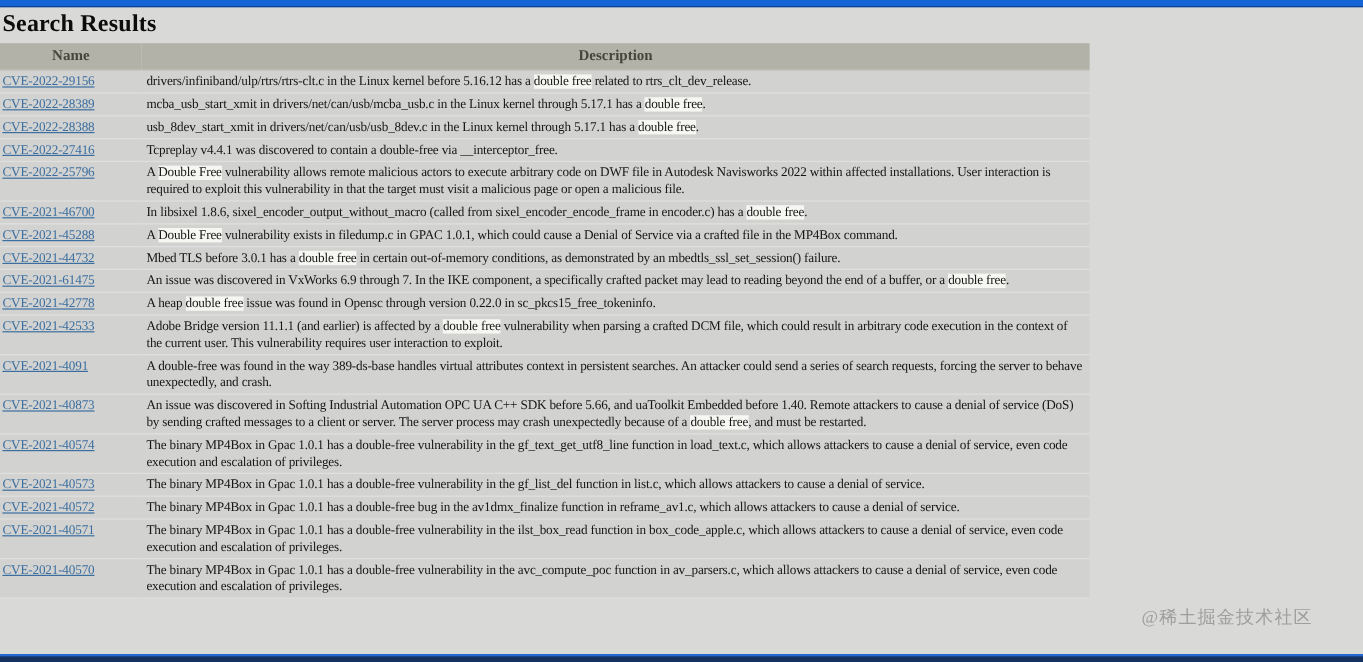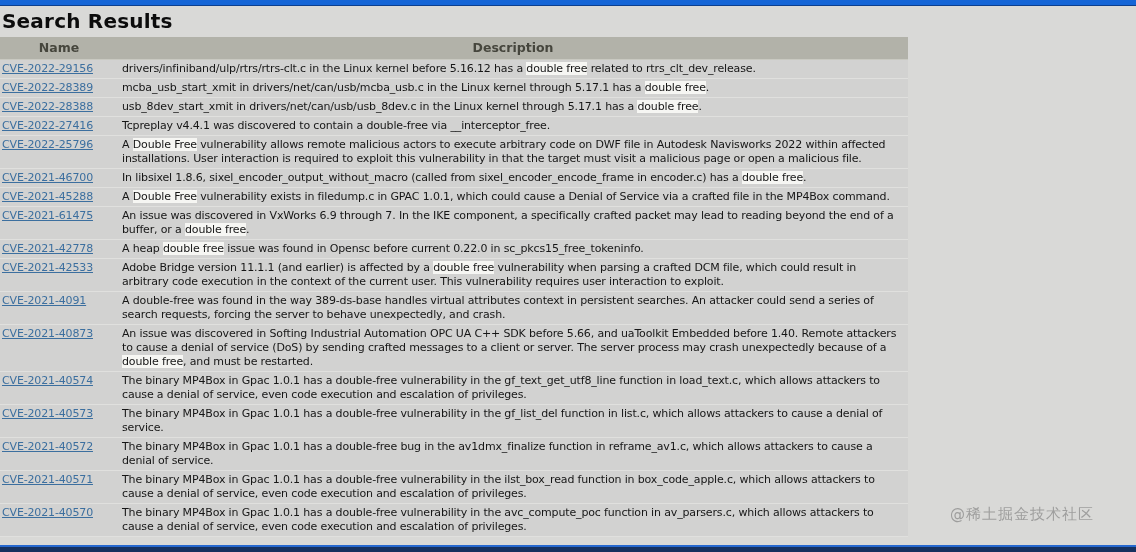--- a/index.html
+++ b/index.html
@@ -7,20 +7,21 @@
     width: 1136px; height: 552px;
     font-family: "DejaVu Sans", "Liberation Sans", sans-serif;
     background: #d9d9d7;
     overflow: hidden;
   }
   .page {
     position: relative;
     width: 1136px; height: 552px;
     overflow: hidden;
     background: #d9d9d7;
+    font-family: Liberation Serif, serif;
   }
   .top-bar {
     height: 5px;
     background: #1565d6;
     border-bottom: 1px solid #0c3f8e;
   }
   .page-title {
     font-size: 20px;
     font-weight: bold;
     color: #0c0c0c;
@@ -132,26 +133,30 @@
         </tr>
         <tr>
           <td class="name-cell"><a href="#">CVE-2021-46700</a></td>
           <td class="desc-cell"><span>In libsixel 1.8.6, sixel_encoder_output_without_macro (called from sixel_encoder_encode_frame in encoder.c) has a </span><span class="hl">double free</span><span>.</span></td>
         </tr>
         <tr>
           <td class="name-cell"><a href="#">CVE-2021-45288</a></td>
           <td class="desc-cell"><span>A </span><span class="hl">Double Free</span><span> vulnerability exists in filedump.c in GPAC 1.0.1, which could cause a Denial of Service via a crafted file in the MP4Box command.</span></td>
         </tr>
         <tr>
+          <td class="name-cell"><a href="#">CVE-2021-44732</a></td>
+          <td class="desc-cell"><span>Mbed TLS before 3.0.1 has a </span><span class="hl">double free</span><span> in certain out-of-memory conditions, as demonstrated by an mbedtls_ssl_set_session() failure.</span></td>
+        </tr>
+        <tr>
           <td class="name-cell"><a href="#">CVE-2021-61475</a></td>
           <td class="desc-cell"><span>An issue was discovered in VxWorks 6.9 through 7. In the IKE component, a specifically crafted packet may lead to reading beyond the end of a buffer, or a </span><span class="hl">double free</span><span>.</span></td>
         </tr>
         <tr>
           <td class="name-cell"><a href="#">CVE-2021-42778</a></td>
-          <td class="desc-cell"><span>A heap </span><span class="hl">double free</span><span> issue was found in Opensc before current 0.22.0 in sc_pkcs15_free_tokeninfo.</span></td>
+          <td class="desc-cell"><span>A heap </span><span class="hl">double free</span><span> issue was found in Opensc through version 0.22.0 in sc_pkcs15_free_tokeninfo.</span></td>
         </tr>
         <tr>
           <td class="name-cell"><a href="#">CVE-2021-42533</a></td>
           <td class="desc-cell"><span>Adobe Bridge version 11.1.1 (and earlier) is affected by a </span><span class="hl">double free</span><span> vulnerability when parsing a crafted DCM file, which could result in arbitrary code execution in the context of the current user. This vulnerability requires user interaction to exploit.</span></td>
         </tr>
         <tr>
           <td class="name-cell"><a href="#">CVE-2021-4091</a></td>
           <td class="desc-cell"><span>A double-free was found in the way 389-ds-base handles virtual attributes context in persistent searches. An attacker could send a series of search requests, forcing the server to behave unexpectedly, and crash.</span></td>
         </tr>
         <tr>

